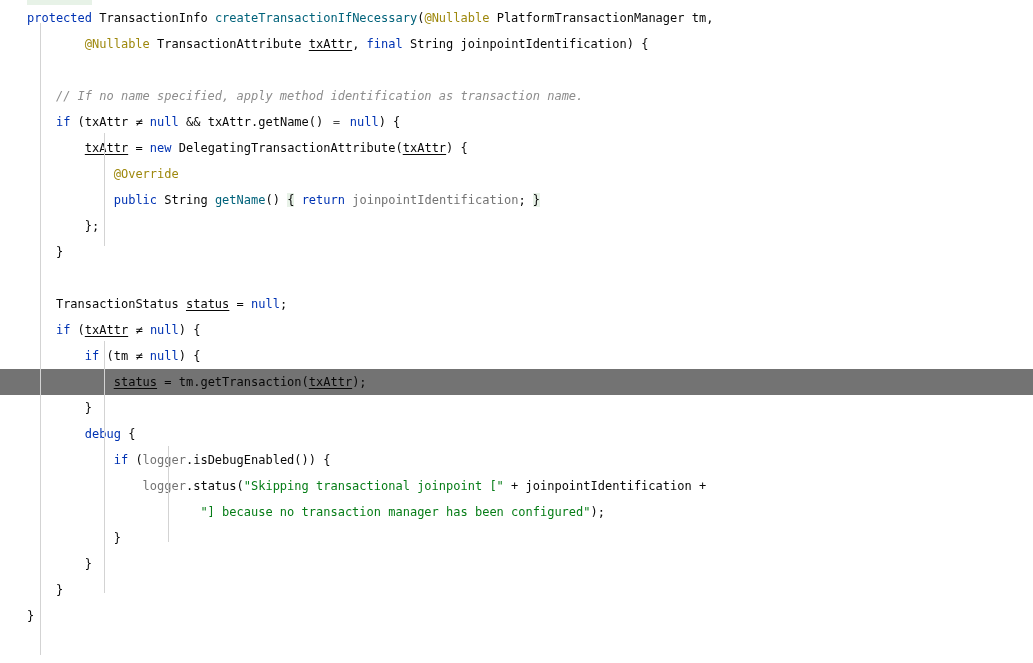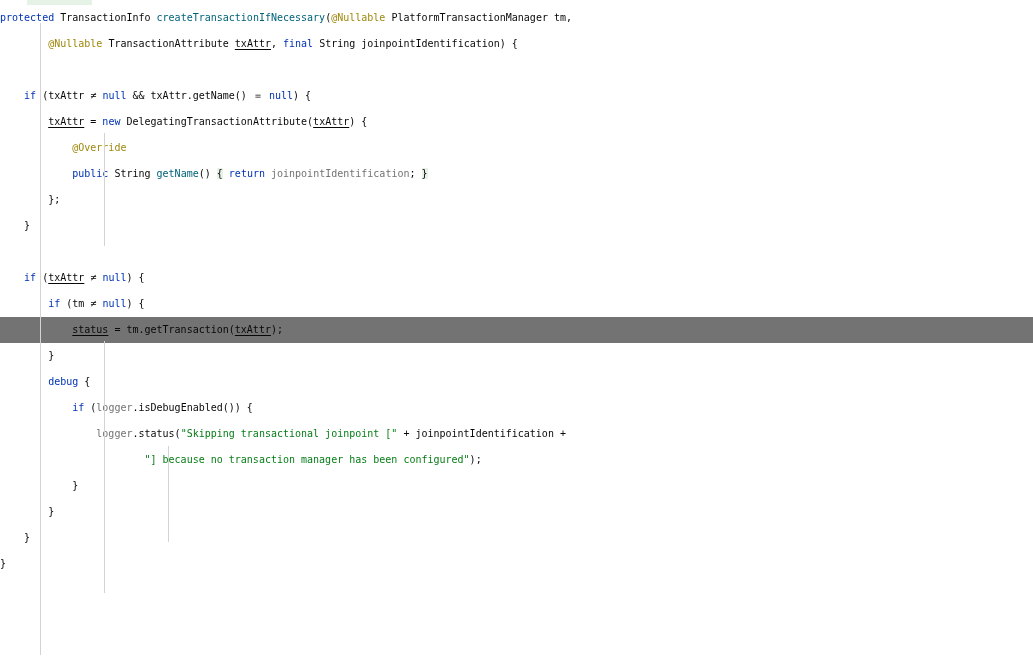--- a/index.html
+++ b/index.html
@@ -30,23 +30,24 @@
     top: 0;
     width: 1033px;
   }
 
   .line {
     position: relative;
     height: 26px;
     line-height: 26px;
     white-space: pre;
     font-family: "DejaVu Sans Mono", "Liberation Mono", monospace;
-    font-size: 10px;
+    font-size: 12px;
     letter-spacing: 0px;
     color: #080808;
+    padding-left: 27px;
     box-sizing: border-box;
   }
   .line.partial-top {
     height: 5px;
     line-height: 5px;
     overflow: hidden;
   }
 
   
   .line.current {
@@ -83,27 +84,29 @@
       <div class="guide" style="left: 104px; top: 133px; height: 113px; background: rgb(211, 211, 211); z-index: 5;"></div>
       <div class="guide" style="left: 104px; top: 341px; height: 252px; background: rgb(211, 211, 211); z-index: 5;"></div>
       <div class="guide" style="left: 168px; top: 446px; height: 96px; background: rgb(211, 211, 211); z-index: 5;"></div>
     </div>
 
   <div class="code-area" id="code-area">
       <div class="line partial-top"><span class="punct">    </span></div>
       <div class="line"><span class="kw">protected</span><span class="punct"> </span><span class="cls">TransactionInfo</span><span class="punct"> </span><span class="mth">createTransactionIfNecessary</span><span class="punct">(</span><span class="anno">@Nullable</span><span class="punct"> </span><span class="cls">PlatformTransactionManager</span><span class="punct"> tm,</span></div>
       <div class="line"><span class="punct">        </span><span class="anno">@Nullable</span><span class="punct"> </span><span class="cls">TransactionAttribute</span><span class="punct"> </span><span class="punct ul">txAttr</span><span class="punct">, </span><span class="kw">final</span><span class="punct"> </span><span class="cls">String</span><span class="punct"> joinpointIdentification) {</span></div>
       <div class="line"><span>&nbsp;</span></div>
+      <div class="line"><span class="punct">    </span><span class="cmt">// If no name specified, apply method identification as transaction name.</span></div>
       <div class="line"><span class="punct">    </span><span class="kw">if</span><span class="punct"> (txAttr </span><span class="punct">≠</span><span class="punct"> </span><span class="kw">null</span><span class="punct"> &amp;&amp; txAttr.getName() </span><span class="punct">＝</span><span class="punct"> </span><span class="kw">null</span><span class="punct">) {</span></div>
       <div class="line"><span class="punct">        </span><span class="punct ul">txAttr</span><span class="punct"> = </span><span class="kw">new</span><span class="punct"> </span><span class="cls">DelegatingTransactionAttribute</span><span class="punct">(</span><span class="punct ul">txAttr</span><span class="punct">) {</span></div>
       <div class="line"><span class="punct">            </span><span class="anno">@Override</span></div>
       <div class="line"><span class="punct">            </span><span class="kw">public</span><span class="punct"> </span><span class="cls">String</span><span class="punct"> </span><span class="mth">getName</span><span class="punct">() </span><span class="punct brace-hl">{</span><span class="punct"> </span><span class="kw">return</span><span class="punct"> </span><span class="fld">joinpointIdentification</span><span class="punct">; </span><span class="punct brace-hl">}</span></div>
       <div class="line"><span class="punct">        };</span></div>
       <div class="line"><span class="punct">    }</span></div>
       <div class="line"><span>&nbsp;</span></div>
+      <div class="line"><span class="punct">    </span><span class="cls">TransactionStatus</span><span class="punct"> </span><span class="punct ul">status</span><span class="punct"> = </span><span class="kw">null</span><span class="punct">;</span></div>
       <div class="line"><span class="punct">    </span><span class="kw">if</span><span class="punct"> (</span><span class="punct ul">txAttr</span><span class="punct"> </span><span class="punct">≠</span><span class="punct"> </span><span class="kw">null</span><span class="punct">) {</span></div>
       <div class="line"><span class="punct">        </span><span class="kw">if</span><span class="punct"> (tm </span><span class="punct">≠</span><span class="punct"> </span><span class="kw">null</span><span class="punct">) {</span></div>
       <div class="line current"><span class="punct">            </span><span class="punct ul">status</span><span class="punct"> = tm.getTransaction(</span><span class="punct ul">txAttr</span><span class="punct">);</span></div>
       <div class="line"><span class="punct">        }</span></div>
       <div class="line"><span class="punct">        </span><span class="kw">debug</span><span class="punct"> {</span></div>
       <div class="line"><span class="punct">            </span><span class="kw">if</span><span class="punct"> (</span><span class="fld">logger</span><span class="punct">.isDebugEnabled()) {</span></div>
       <div class="line"><span class="punct">                </span><span class="fld">logger</span><span class="punct">.status(</span><span class="str">"Skipping transactional joinpoint ["</span><span class="punct"> + joinpointIdentification +</span></div>
       <div class="line"><span class="punct">                        </span><span class="str">"] because no transaction manager has been configured"</span><span class="punct">);</span></div>
       <div class="line"><span class="punct">            }</span></div>
       <div class="line"><span class="punct">        }</span></div>

